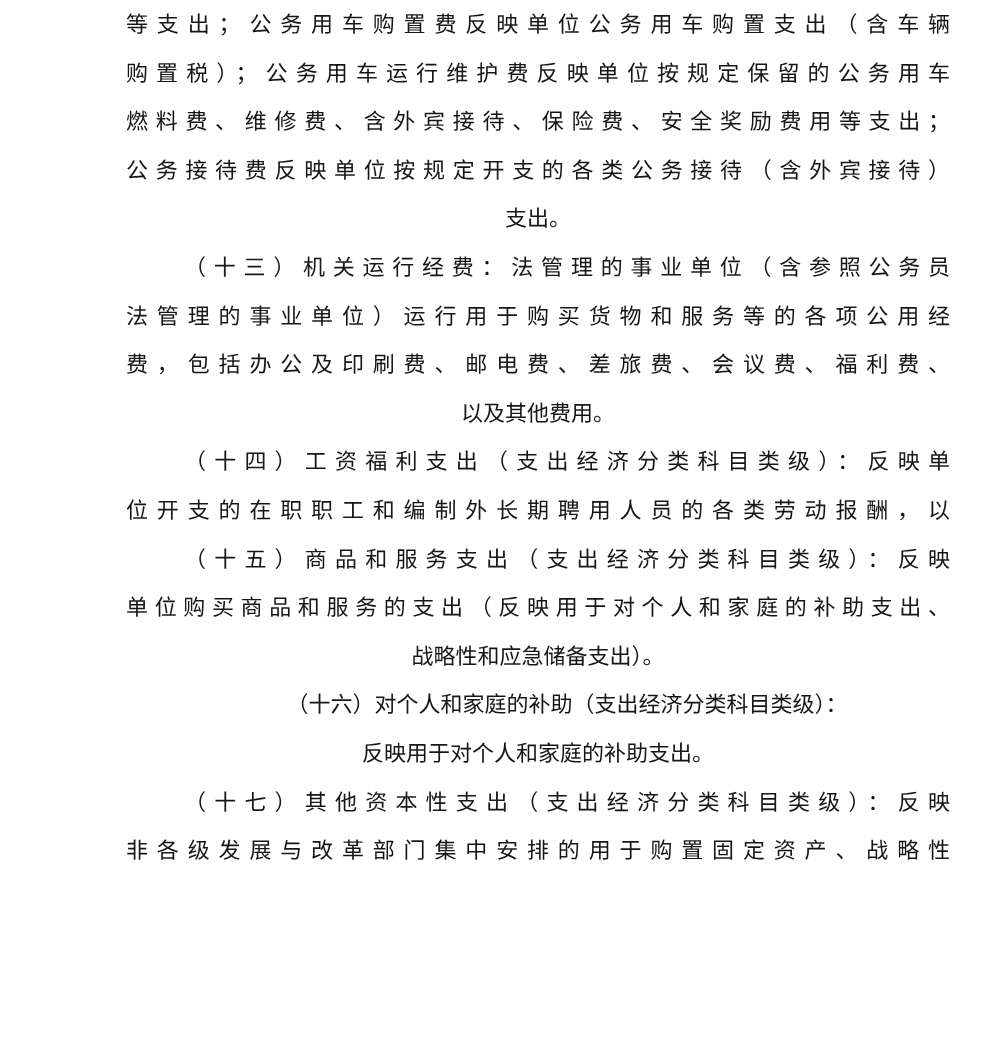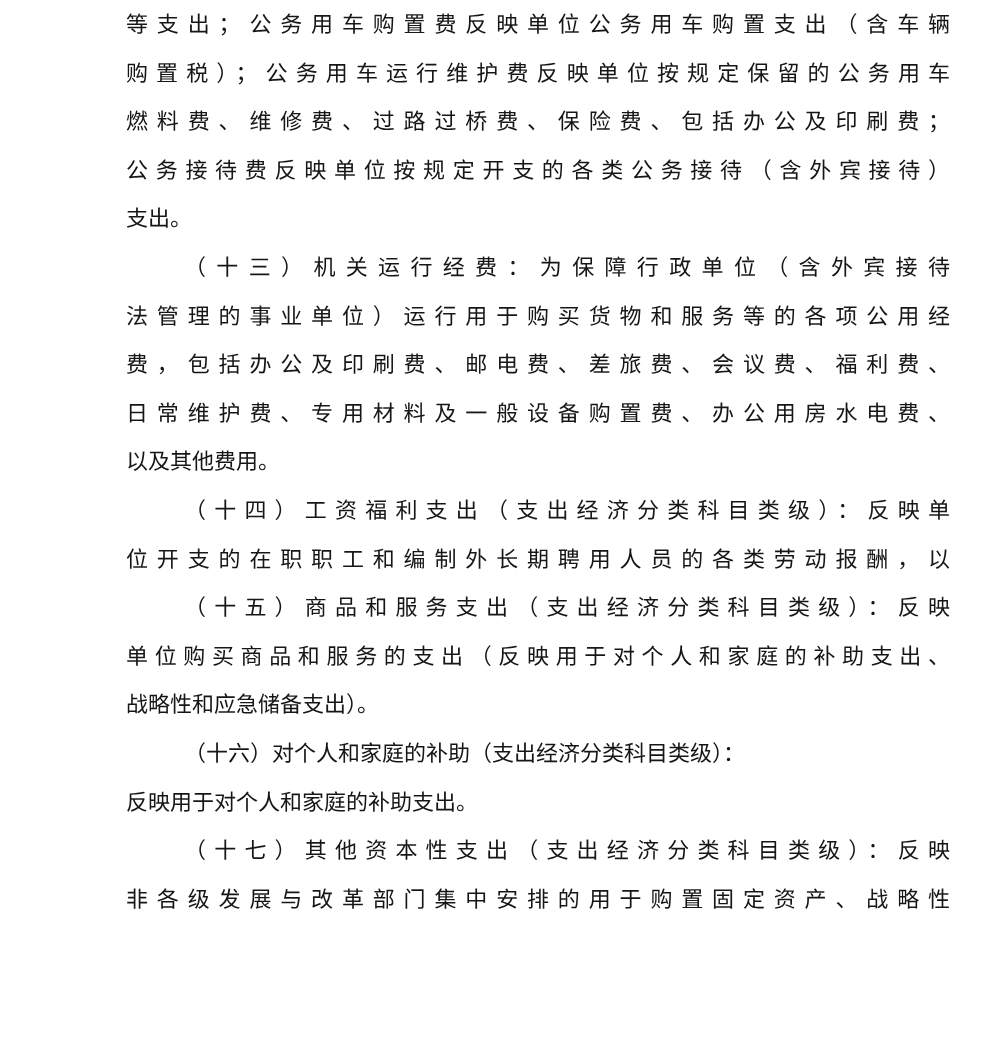--- a/index.html
+++ b/index.html
@@ -33,46 +33,45 @@
     white-space: normal;
     overflow: hidden;
     letter-spacing: 0;
   }
   .line.justify {
     text-align: justify;
     text-align-last: justify;
     text-justify: inter-character;
   }
   .line.plain {
-    text-align: left;
+    text-align: center;
   }
   .line.indent {
     padding-left: 58px;
   }
   .seg-bold {
     font-weight: 400;
   }
   .seg-normal {
     font-weight: 400;
   }
 </style>
 </head>
 <body>
 
 <div class="page">
   <div class="text-column" id="text-column">
       <div class="line justify"><span class="seg-normal">等支出；公务用车购置费反映单位公务用车购置支出（含车辆</span></div>
       <div class="line justify"><span class="seg-normal">购置税）；公务用车运行维护费反映单位按规定保留的公务用车</span></div>
-      <div class="line justify"><span class="seg-normal">燃料费、维修费、过路过桥费、保险费、包括办公及印刷费；</span></div>
+      <div class="line justify"><span class="seg-normal">燃料费、维修费、含外宾接待、保险费、安全奖励费用等支出；</span></div>
       <div class="line justify"><span class="seg-normal">公务接待费反映单位按规定开支的各类公务接待（含外宾接待）</span></div>
       <div class="line plain"><span class="seg-normal">支出。</span></div>
-      <div class="line justify indent"><span class="seg-bold">（十三）机关运行经费：</span><span class="seg-normal">为保障行政单位（含外宾接待</span></div>
+      <div class="line justify indent"><span class="seg-bold">（十三）机关运行经费：</span><span class="seg-normal">法管理的事业单位（含参照公务员</span></div>
       <div class="line justify"><span class="seg-normal">法管理的事业单位）运行用于购买货物和服务等的各项公用经</span></div>
       <div class="line justify"><span class="seg-normal">费，包括办公及印刷费、邮电费、差旅费、会议费、福利费、</span></div>
-      <div class="line justify"><span class="seg-normal">日常维护费、专用材料及一般设备购置费、办公用房水电费、</span></div>
       <div class="line plain"><span class="seg-normal">以及其他费用。</span></div>
       <div class="line justify indent"><span class="seg-bold">（十四）工资福利支出（支出经济分类科目类级）：</span><span class="seg-normal">反映单</span></div>
       <div class="line justify"><span class="seg-normal">位开支的在职职工和编制外长期聘用人员的各类劳动报酬，以</span></div>
       <div class="line justify indent"><span class="seg-bold">（十五）商品和服务支出（支出经济分类科目类级）：</span><span class="seg-normal">反映</span></div>
       <div class="line justify"><span class="seg-normal">单位购买商品和服务的支出（反映用于对个人和家庭的补助支出、</span></div>
       <div class="line plain"><span class="seg-normal">战略性和应急储备支出）。</span></div>
       <div class="line plain indent"><span class="seg-bold">（十六）对个人和家庭的补助（支出经济分类科目类级）：</span></div>
       <div class="line plain"><span class="seg-normal">反映用于对个人和家庭的补助支出。</span></div>
       <div class="line justify indent"><span class="seg-bold">（十七）其他资本性支出（支出经济分类科目类级）：</span><span class="seg-normal">反映</span></div>
       <div class="line justify"><span class="seg-normal">非各级发展与改革部门集中安排的用于购置固定资产、战略性</span></div>

